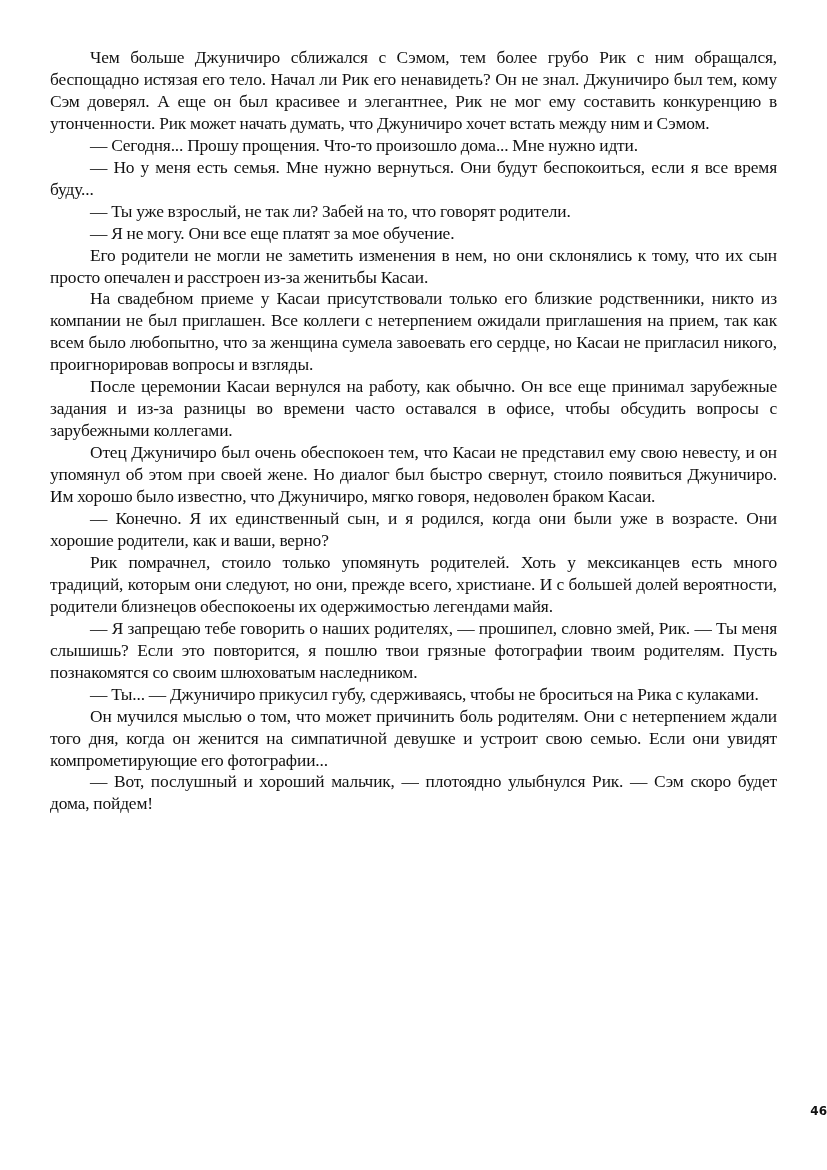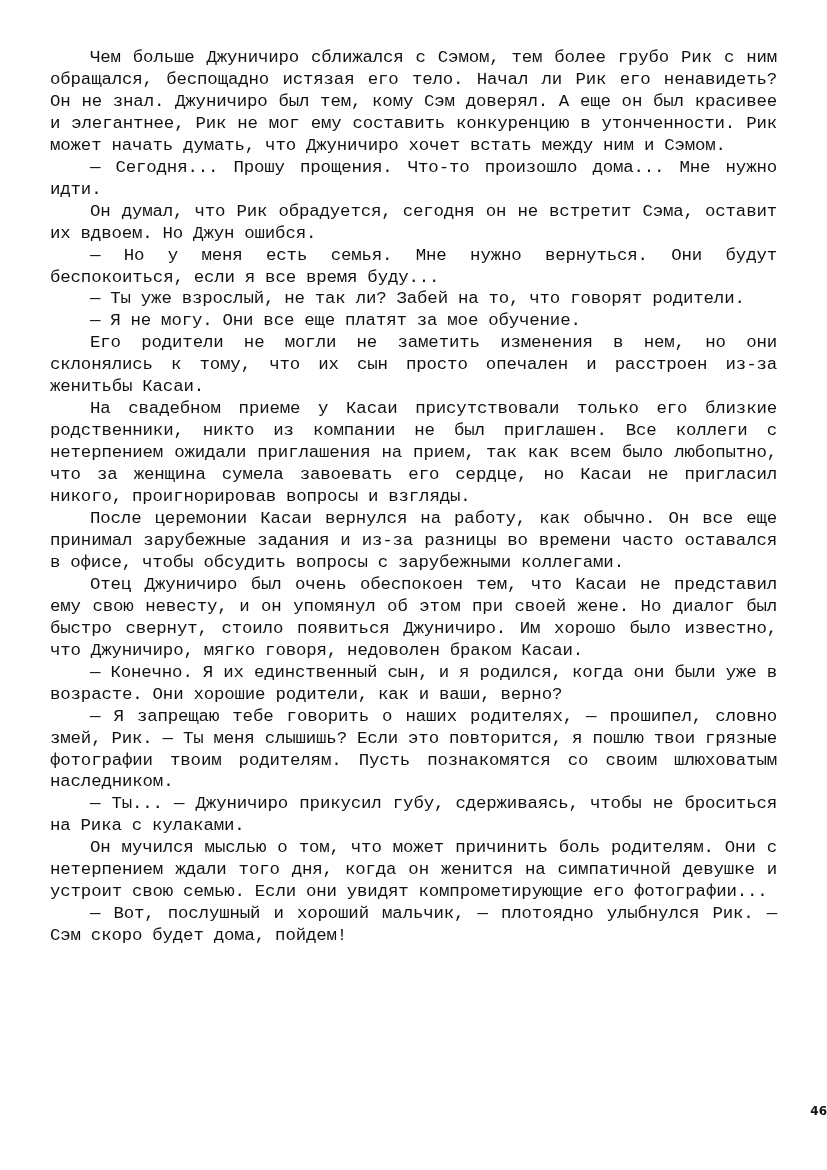--- a/index.html
+++ b/index.html
@@ -12,21 +12,21 @@
       height: 1170px;
       position: relative;
       overflow: hidden;
       color: #111111;
     }
     .page-text {
       position: absolute;
       left: 50px;
       top: 47px;
       width: 727px;
-      font-family: Liberation Mono, monospace;
+      font-family: Liberation Serif, serif;
       font-size: 17.4px;
       line-height: 21.95px;
       text-align: justify;
       letter-spacing: -0.15px;
       word-spacing: -0.3px;
     }
     .page-text p {
       margin: 0;
       text-indent: 40px;
     }
@@ -41,28 +41,28 @@
       font-size: 12px;
       color: #111111;
     }
   </style>
 </head>
 <body>
 
 <main class="page-text">
   <p>Чем больше Джуничиро сближался с Сэмом, тем более грубо Рик с ним обращался, беспощадно истязая его тело. Начал ли Рик его ненавидеть? Он не знал. Джуничиро был тем, кому Сэм доверял. А еще он был красивее и элегантнее, Рик не мог ему составить конкуренцию в утонченности. Рик может начать думать, что Джуничиро хочет встать между ним и Сэмом.</p>
   <p>— Сегодня... Прошу прощения. Что-то произошло дома... Мне нужно идти.</p>
-  <p>Он думал, что Рик обрадуется, сегодня он не встретит Сэма, оставит их вдвоем. Но Джун ошибся.</p>
   <p>— Но у меня есть семья. Мне нужно вернуться. Они будут беспокоиться, если я все время буду...</p>
   <p>— Ты уже взрослый, не так ли? Забей на то, что говорят родители.</p>
   <p>— Я не могу. Они все еще платят за мое обучение.</p>
   <p>Его родители не могли не заметить изменения в нем, но они склонялись к тому, что их сын просто опечален и расстроен из-за женитьбы Касаи.</p>
   <p>На свадебном приеме у Касаи присутствовали только его близкие родственники, никто из компании не был приглашен. Все коллеги с нетерпением ожидали приглашения на прием, так как всем было любопытно, что за женщина сумела завоевать его сердце, но Касаи не пригласил никого, проигнорировав вопросы и взгляды.</p>
   <p>После церемонии Касаи вернулся на работу, как обычно. Он все еще принимал зарубежные задания и из-за разницы во времени часто оставался в офисе, чтобы обсудить вопросы с зарубежными коллегами.</p>
   <p>Отец Джуничиро был очень обеспокоен тем, что Касаи не представил ему свою невесту, и он упомянул об этом при своей жене. Но диалог был быстро свернут, стоило появиться Джуничиро. Им хорошо было известно, что Джуничиро, мягко говоря, недоволен браком Касаи.</p>
   <p>— Конечно. Я их единственный сын, и я родился, когда они были уже в возрасте. Они хорошие родители, как и ваши, верно?</p>
+  <p>Рик помрачнел, стоило только упомянуть родителей. Хоть у мексиканцев есть много традиций, которым они следуют, но они, прежде всего, христиане. И с большей долей вероятности, родители близнецов обеспокоены их одержимостью легендами майя.</p>
   <p>— Я запрещаю тебе говорить о наших родителях, — прошипел, словно змей, Рик. — Ты меня слышишь? Если это повторится, я пошлю твои грязные фотографии твоим родителям. Пусть познакомятся со своим шлюховатым наследником.</p>
   <p>— Ты... — Джуничиро прикусил губу, сдерживаясь, чтобы не броситься на Рика с кулаками.</p>
   <p>Он мучился мыслью о том, что может причинить боль родителям. Они с нетерпением ждали того дня, когда он женится на симпатичной девушке и устроит свою семью. Если они увидят компрометирующие его фотографии...</p>
   <p>— Вот, послушный и хороший мальчик, — плотоядно улыбнулся Рик. — Сэм скоро будет дома, пойдем!</p>
 </main>
 
 <div class="page-number">46</div>
 
 </body></html>

